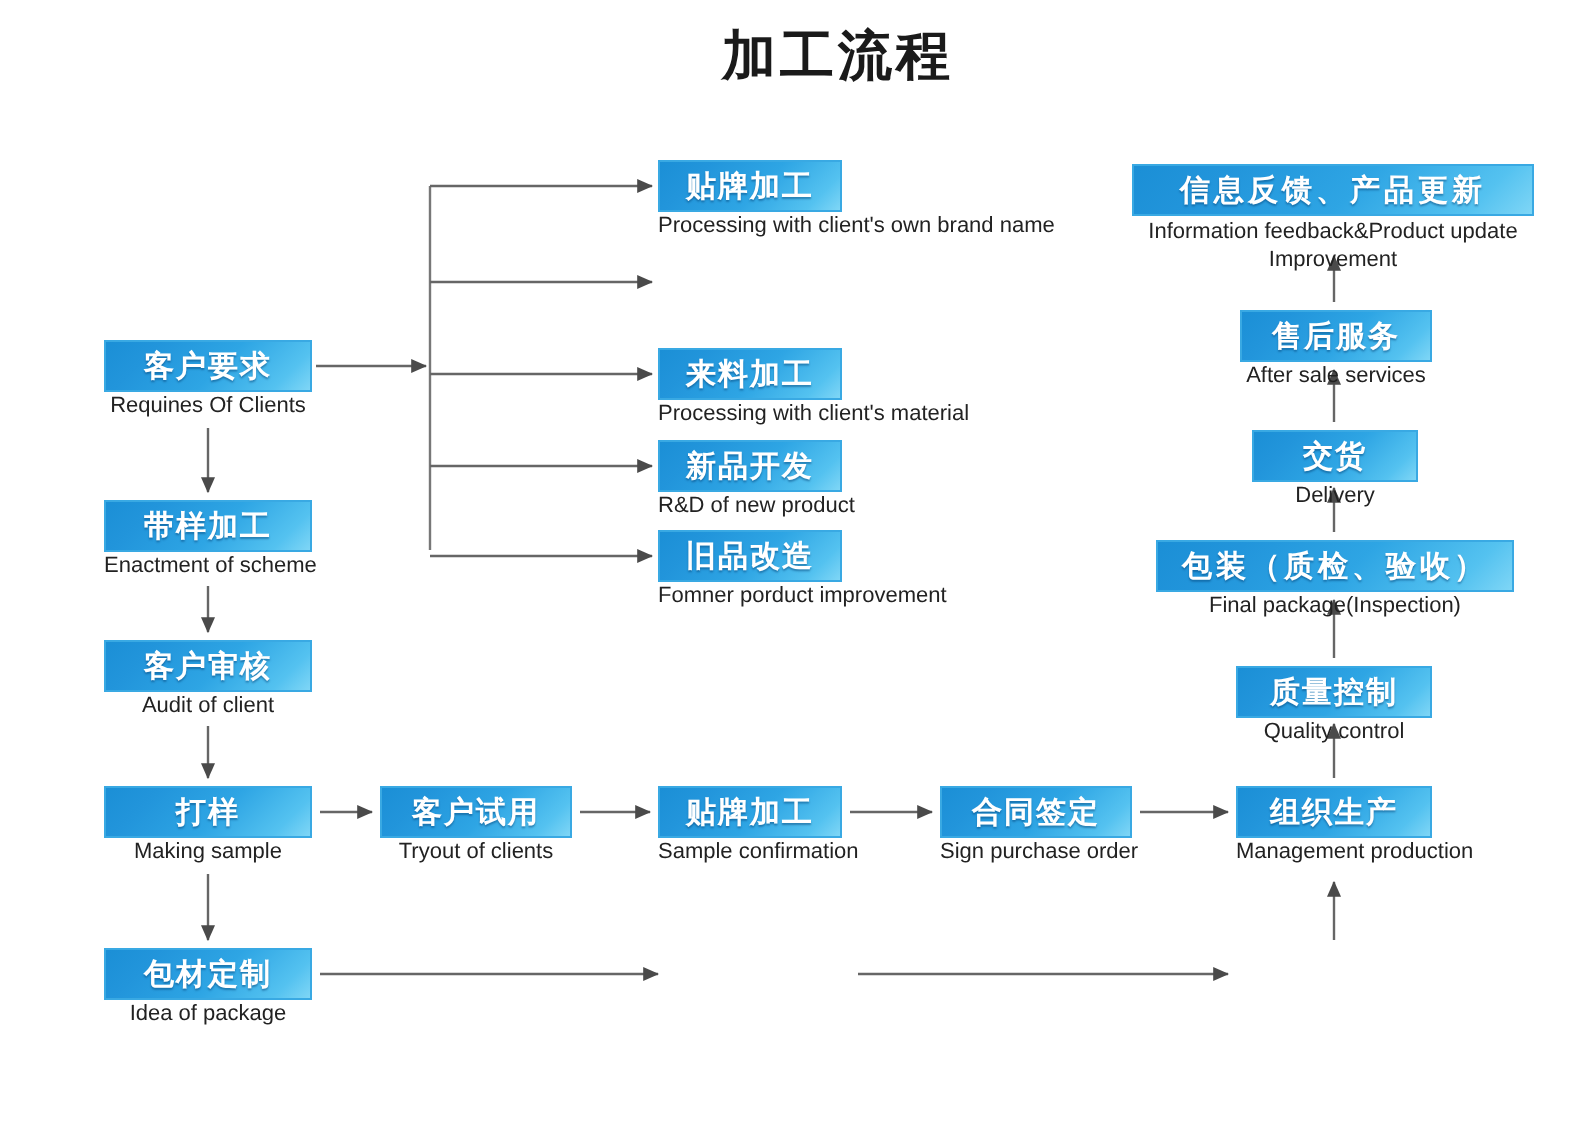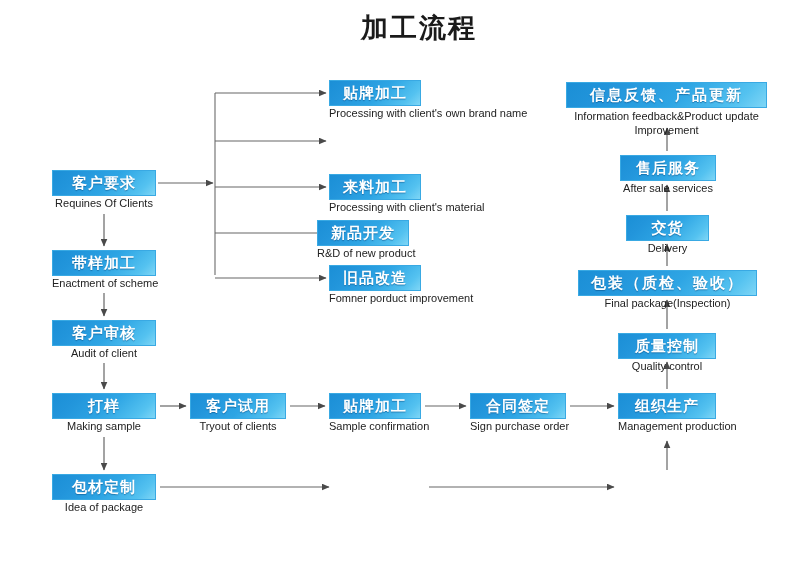--- a/index.html
+++ b/index.html
@@ -150,21 +150,21 @@
     <div class="box">贴牌加工</div>
     <div class="cap">Processing with client's own brand name</div>
   </div>
 
 
   <div class="node" style="left:329px; top:174px; width:92px;">
     <div class="box">来料加工</div>
     <div class="cap">Processing with client's material</div>
   </div>
 
-  <div class="node" style="left:317px; top:220px; width:92px;">
+  <div class="node" style="left:329px; top:220px; width:92px;">
     <div class="box">新品开发</div>
     <div class="cap">R&amp;D of new product</div>
   </div>
 
   <div class="node" style="left:329px; top:265px; width:92px;">
     <div class="box">旧品改造</div>
     <div class="cap">Fomner porduct improvement</div>
   </div>
 
   <div class="node" style="left:190px; top:393px; width:96px;">

